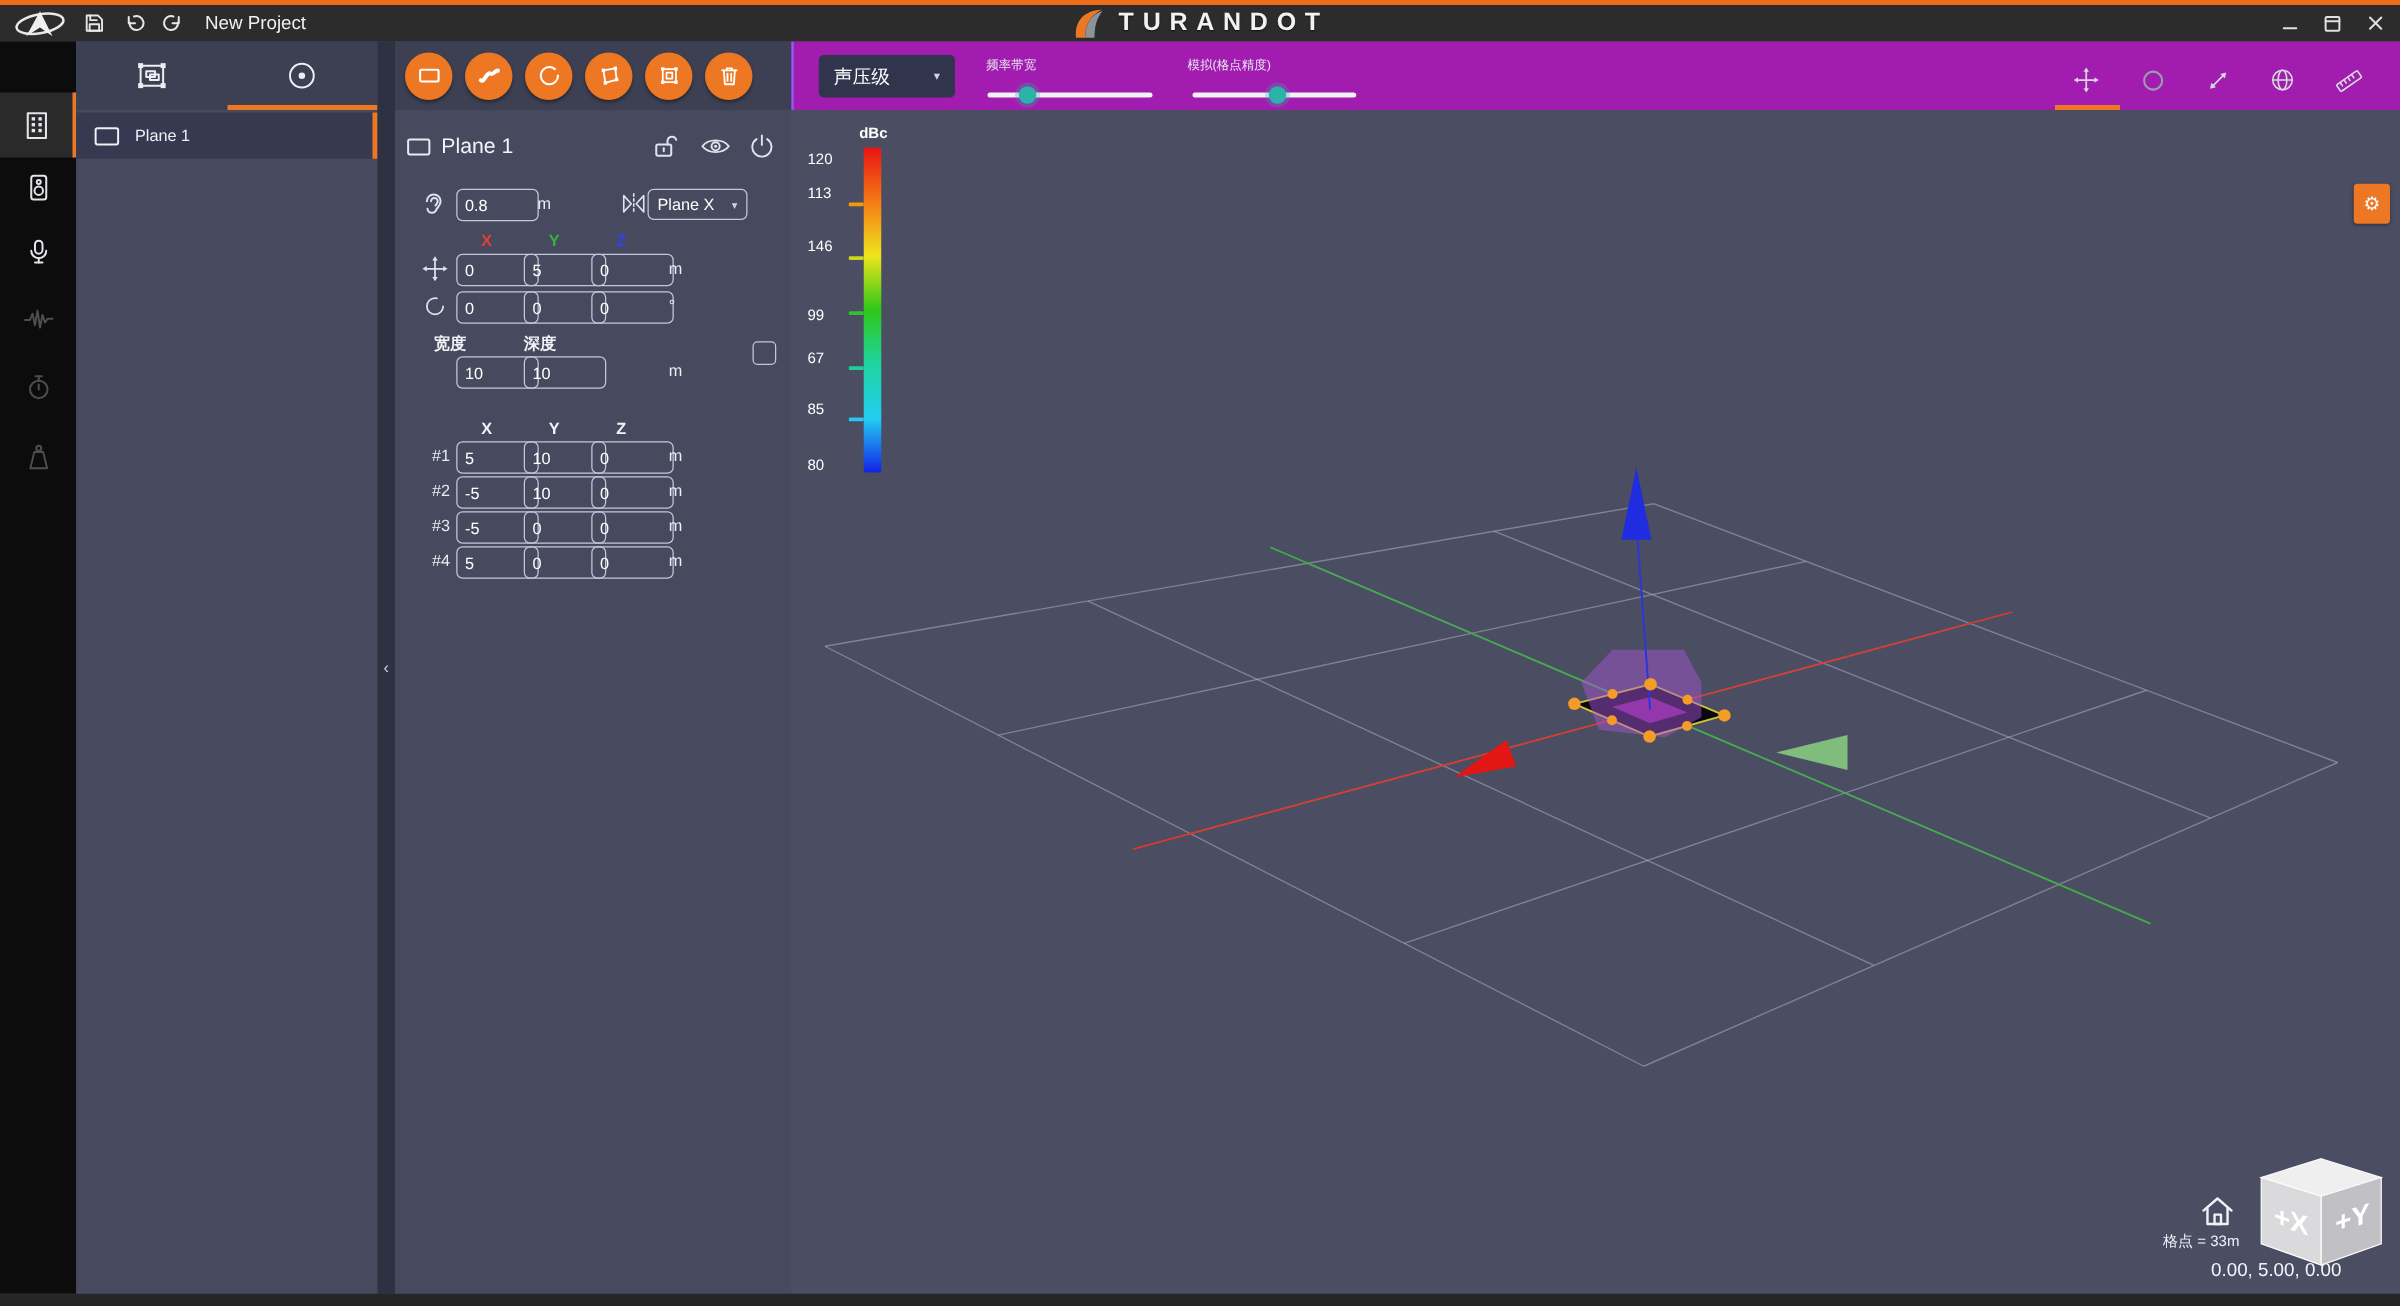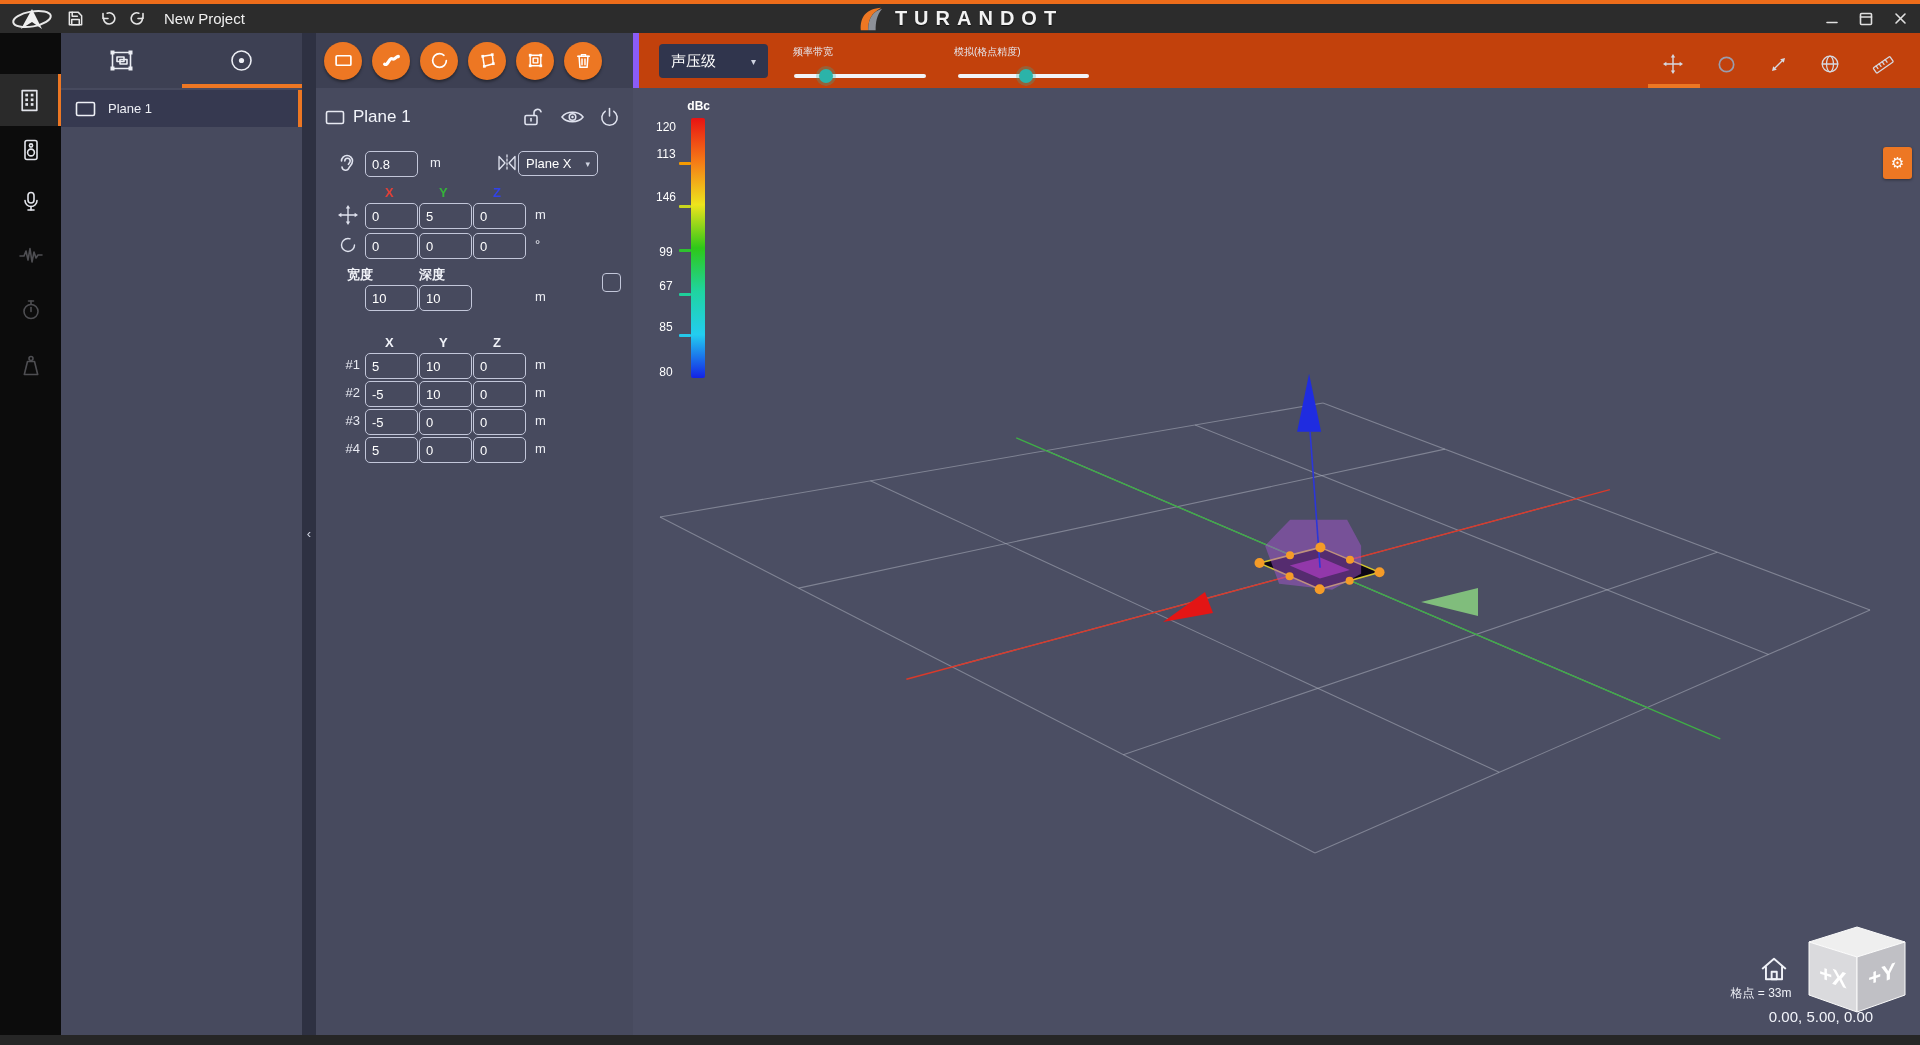--- a/index.html
+++ b/index.html
@@ -41,51 +41,51 @@
 
   
   #props{left:316px;top:33px;width:317px;bottom:10px;background:#474a5e;font-size:13px}
   #props-toolbar{height:55px;background:#3d4053;display:flex;align-items:center;gap:10px;padding-left:8px;box-sizing:border-box}
   .obtn{width:38px;height:38px;border-radius:50%;background:#ed7723;color:#fff;display:flex;align-items:center;justify-content:center;
         border:none;box-shadow:0 2px 3px rgba(0,0,0,.4);padding:0}
   #props-header{position:absolute;top:63px;left:0;right:0;height:42px;display:flex;align-items:center;padding:0 12px 0 9px;box-sizing:border-box}
   #props-title{font-size:17px;color:#f2f4fa;margin-left:8px}
   .hdr-icons{margin-left:auto;display:flex;align-items:center;gap:13px;color:#e0e3ef}
   .prow{position:absolute;left:0;right:0;height:25px}
-  .inp{position:absolute;height:25px;width:53px;box-sizing:border-box;background:transparent;border:1px solid #c3c7da;border-radius:5px;
+  .inp{position:absolute;height:25px;width:66px;box-sizing:border-box;background:transparent;border:1px solid #c3c7da;border-radius:5px;
        color:#fff;font:13px "Liberation Sans",sans-serif;padding:12px 6px;outline:none}
   .c1{left:49px}.c2{left:103px}.c3{left:157px}
   .unit{position:absolute;left:219px;top:4px;color:#eceef4}
   .rlbl{position:absolute;left:14px;top:4px;width:30px;text-align:right;color:#e8eaf2}
   .axlbl{position:absolute;top:0;width:14px;font-weight:bold}
   .rowicon{position:absolute;color:#dfe2ee}
   .dimlbl{position:absolute;top:0;font-weight:bold;color:#f0f2f8}
   .dropdown{position:absolute;box-sizing:border-box;border:1px solid #c3c7da;border-radius:5px;display:flex;align-items:center;
             padding:0 7px;color:#fff;gap:4px}
   .dropdown .caret{margin-left:auto;font-size:9px;color:#cfd3e0}
   #mirror-check{position:absolute;left:286px;top:122px;width:19px;height:19px;border:1.5px solid #c3c7da;border-radius:4px;box-sizing:border-box}
 
   
   #viewport{left:633px;top:33px;right:0;bottom:10px;background:#4b4e63;overflow:hidden}
   #scene{position:absolute;left:0;top:0;width:100%;height:100%}
-  #vp-toolbar{position:absolute;left:0;top:0;right:0;height:55px;background:#c2410c;border-left:6px solid #8b5cf6}
+  #vp-toolbar{position:absolute;left:0;top:0;right:0;height:55px;background:#a21caf;border-left:2px solid #8b5cf6}
   #mode-select{position:absolute;left:20px;top:11px;width:109px;height:34px;background:#30354d;border-radius:4px;
                display:flex;align-items:center;padding:0 12px;box-sizing:border-box;font-size:15px;color:#fff}
   #mode-select .caret{margin-left:auto;font-size:10px;color:#cfd3e0}
   .sldlbl{position:absolute;top:12px;font-size:10px;color:#e6e8f0;white-space:nowrap}
   .track{position:absolute;top:41px;height:4px;background:#f2f3f7;border-radius:2px}
   .knob{position:absolute;top:-5px;width:14px;height:14px;border-radius:50%;background:#2bb3a9;transform:translateX(-50%);
         box-shadow:0 0 0 3px rgba(43,179,169,.28)}
   .vtool{position:absolute;top:19px;width:24px;height:24px;display:flex;align-items:center;justify-content:center;color:#d6d9e2}
   #tool-underline{position:absolute;left:1009px;top:51px;width:52px;height:4px;background:#ed7723}
 
   
   #colorbar-title{position:absolute;left:37px;top:66px;width:40px;text-align:right;font-size:12px;font-weight:bold;color:#fff}
   #colorbar{position:absolute;left:58px;top:85px;width:14px;height:260px;border-radius:2px}
-  .cb-lbl{position:absolute;left:13px;width:40px;text-align:center;font-size:12px;color:#fff}
+  .cb-lbl{position:absolute;left:13px;width:40px;text-align:left;font-size:12px;color:#fff}
   .cb-tick{position:absolute;left:46px;width:12px;height:3px;border-radius:1px}
 
   
   #gear-btn{position:absolute;left:1250px;top:114px;width:29px;height:32px;background:#ed7723;border-radius:3px;border:none;
             color:#fff;font-size:15px;display:flex;align-items:center;justify-content:center;box-shadow:0 1px 3px rgba(0,0,0,.4);padding:0}
 
   
   #home-btn{position:absolute;left:1126px;top:922px;color:#f0f2f8}
   #grid-size{position:absolute;left:1078px;top:952px;width:100px;text-align:center;font-size:12px;color:#f0f2f8;white-space:nowrap}
   #view-cube{position:absolute;left:1174px;top:893px}

